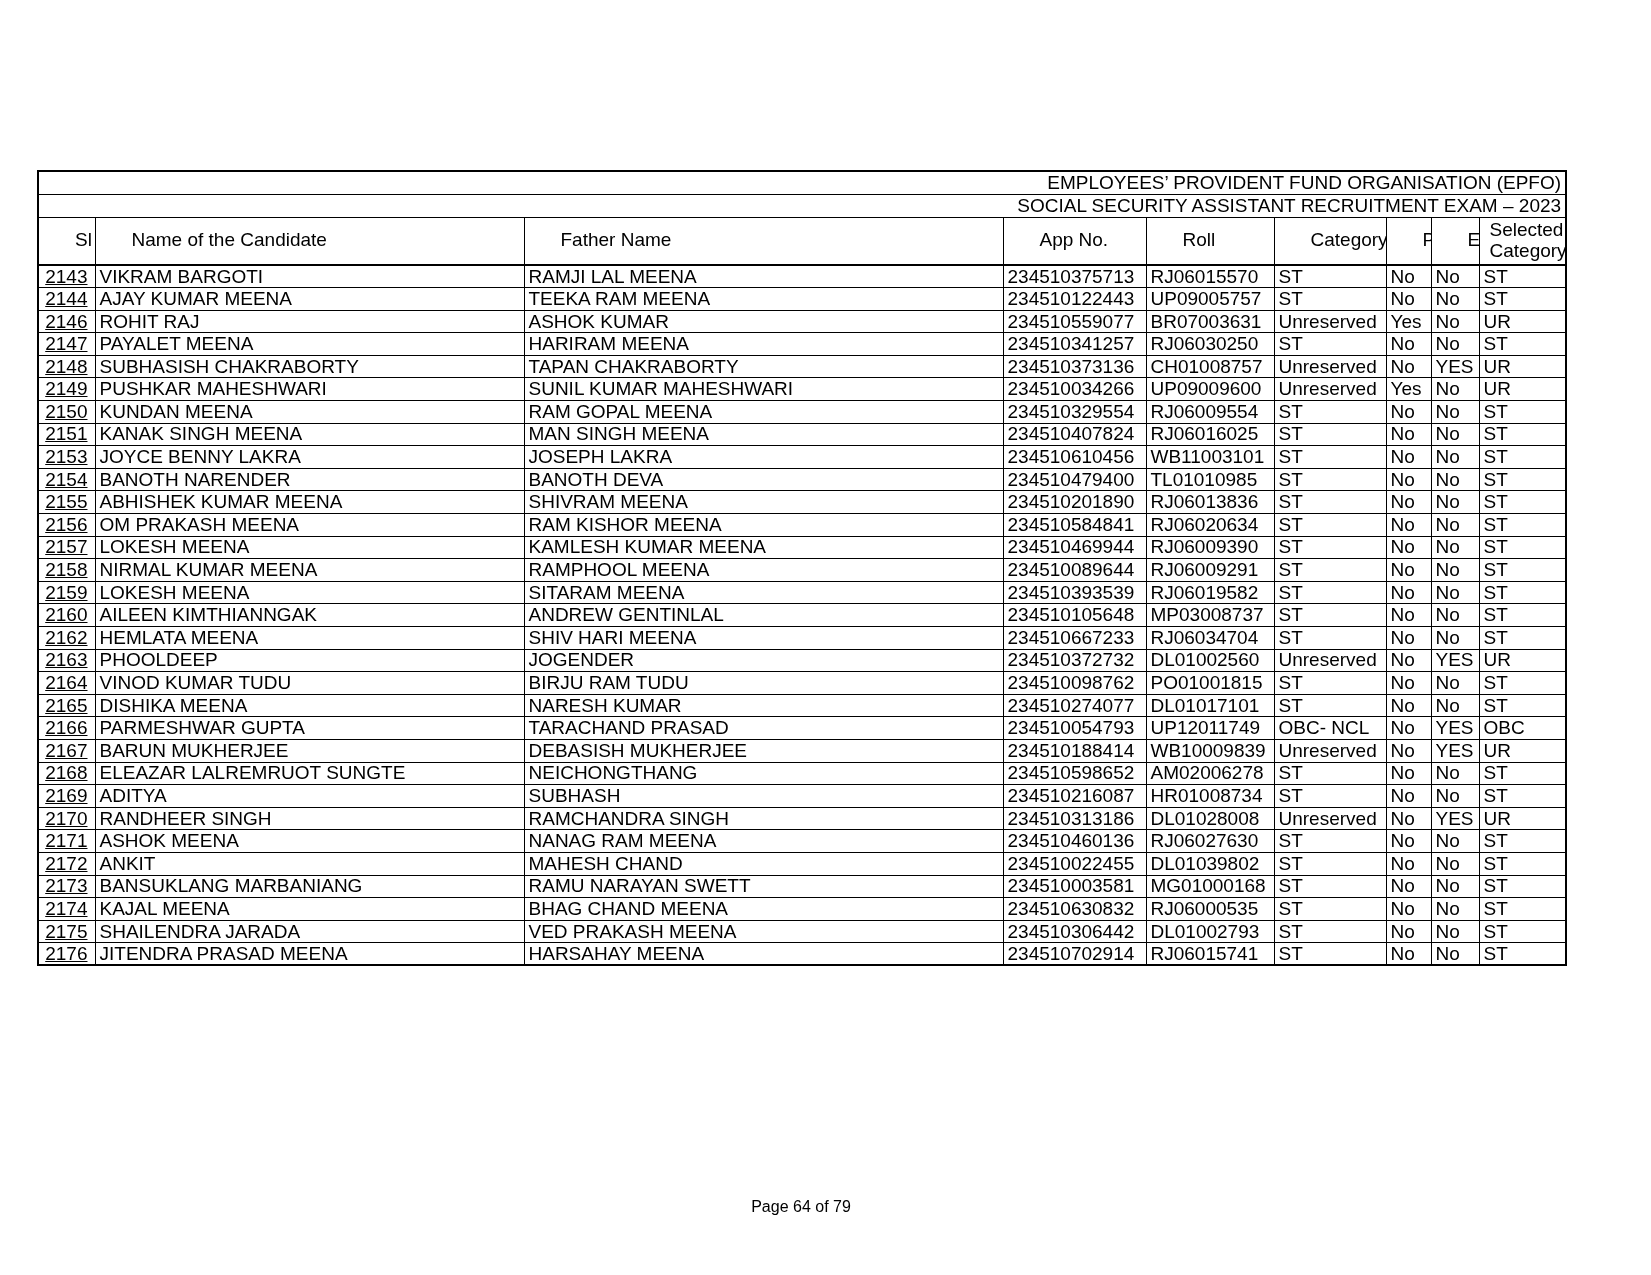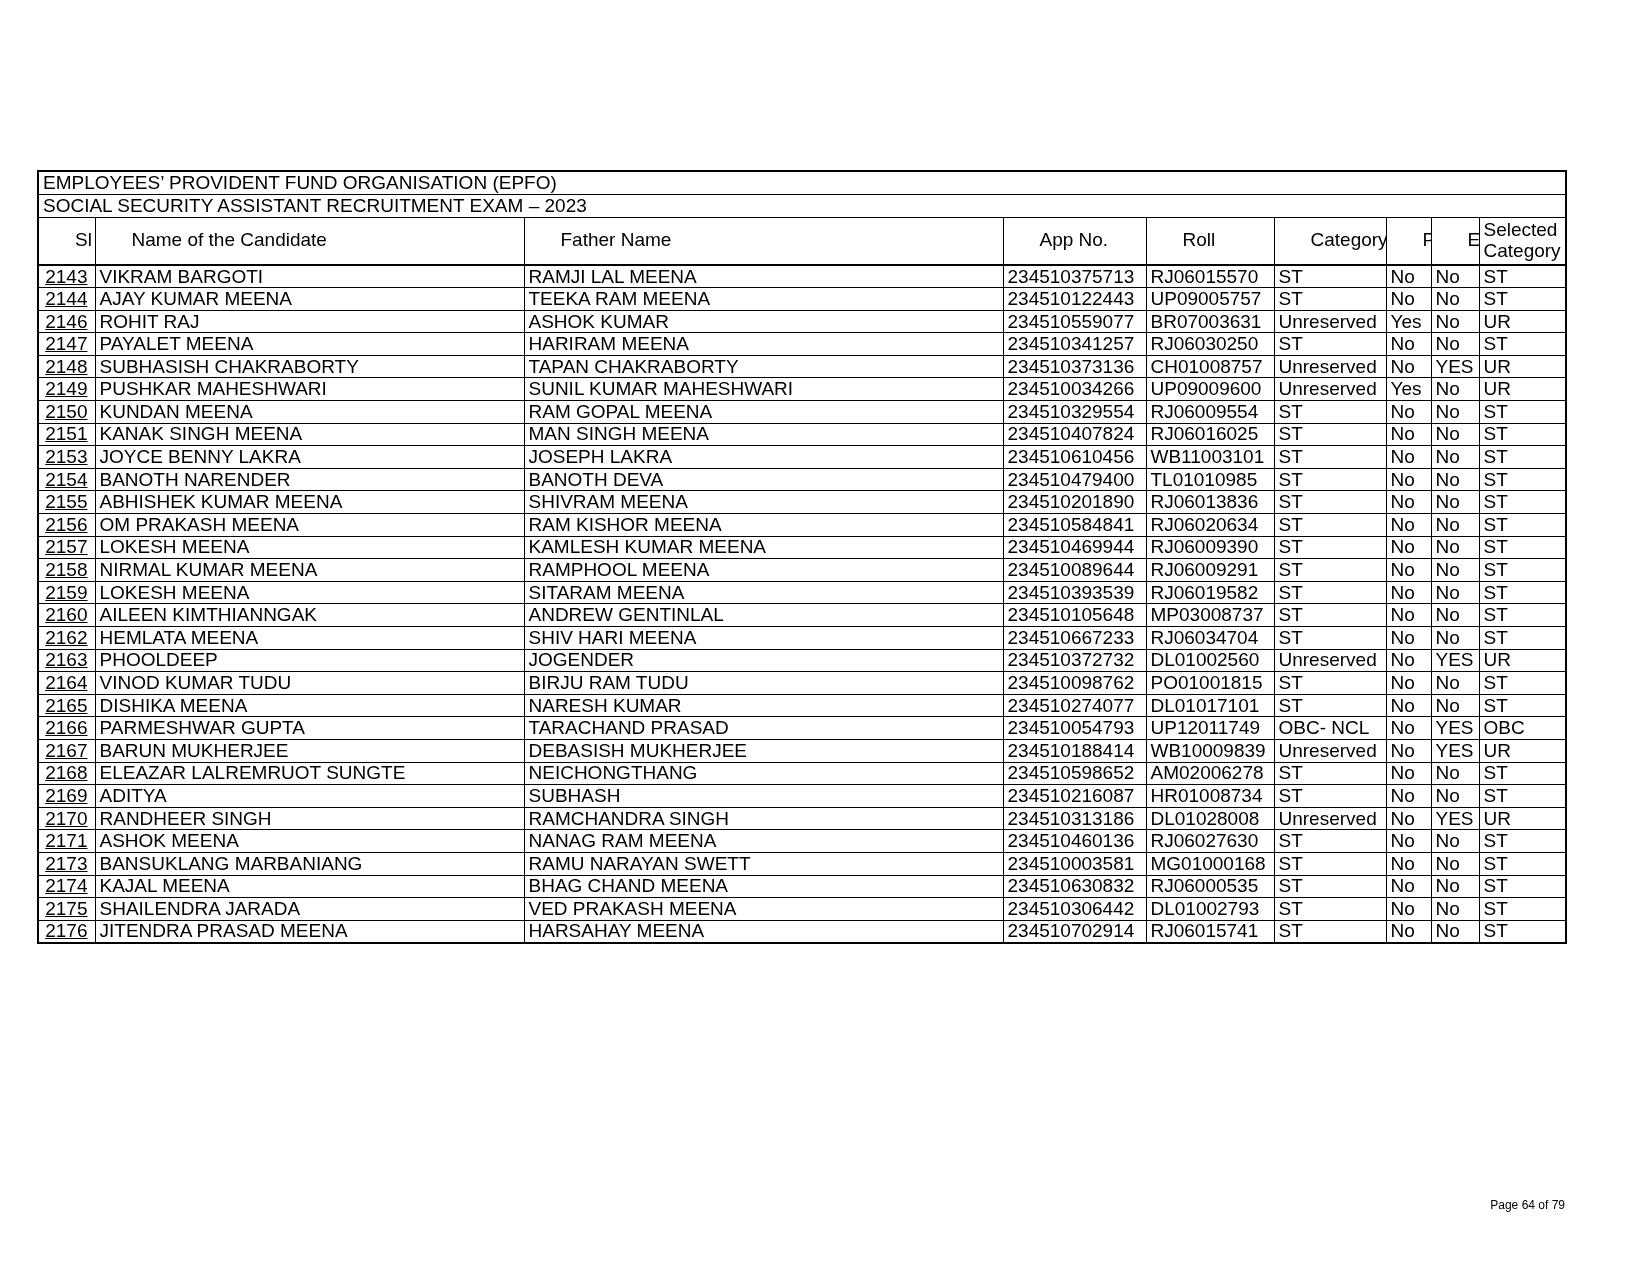--- a/index.html
+++ b/index.html
@@ -30,43 +30,43 @@
     padding: 0 4px;
     font-size: 19px;
     font-weight: normal;
     white-space: nowrap;
     overflow: hidden;
     vertical-align: middle;
     box-sizing: border-box;
   }
   tr.title-row td {
     height: 23px;
-    text-align: left;
+    text-align: right;
     line-height: 1.05;
   }
   tr.col-headers th {
     height: 48px;
     line-height: 1.1;
     padding-left: 36px;
   }
   tr.col-headers th.h-left   { text-align: left; }
   tr.col-headers th.h-center { text-align: left; }
-  tr.col-headers th.h-wrap   { white-space: normal; padding: 0 4px; margin-left: 20px; }
+  tr.col-headers th.h-wrap   { white-space: normal; padding: 0 10px; margin-left: 20px; }
   tr.col-headers { border-bottom: 2px solid #000; }
   tbody td { height: 22.6px; line-height: 1.05; }
   td.c-sl       { text-align: right; padding-right: 7px; text-decoration: underline; }
   td.c-name, td.c-father, td.c-app, td.c-roll,
   td.c-category, td.c-pwd, td.c-exs, td.c-selected { text-align: left; }
   .footer {
     position: absolute;
     left: 37px;
     width: 1528px;
     top: 1198px;
-    text-align: right;
-    font-size: 12px;
+    text-align: center;
+    font-size: 16px;
   }
 </style>
 </head>
 <body>
 
 <div class="page">
 
   <table class="merit-table">
     <colgroup>
       <col style="width:57px">
@@ -379,20 +379,31 @@
           <td class="c-name">ASHOK MEENA</td>
           <td class="c-father">NANAG RAM MEENA</td>
           <td class="c-app">234510460136</td>
           <td class="c-roll">RJ06027630</td>
           <td class="c-category">ST</td>
           <td class="c-pwd">No</td>
           <td class="c-exs">No</td>
           <td class="c-selected">ST</td>
         </tr>
         <tr>
+          <td class="c-sl">2172</td>
+          <td class="c-name">ANKIT</td>
+          <td class="c-father">MAHESH CHAND</td>
+          <td class="c-app">234510022455</td>
+          <td class="c-roll">DL01039802</td>
+          <td class="c-category">ST</td>
+          <td class="c-pwd">No</td>
+          <td class="c-exs">No</td>
+          <td class="c-selected">ST</td>
+        </tr>
+        <tr>
           <td class="c-sl">2173</td>
           <td class="c-name">BANSUKLANG MARBANIANG</td>
           <td class="c-father">RAMU NARAYAN SWETT</td>
           <td class="c-app">234510003581</td>
           <td class="c-roll">MG01000168</td>
           <td class="c-category">ST</td>
           <td class="c-pwd">No</td>
           <td class="c-exs">No</td>
           <td class="c-selected">ST</td>
         </tr>

